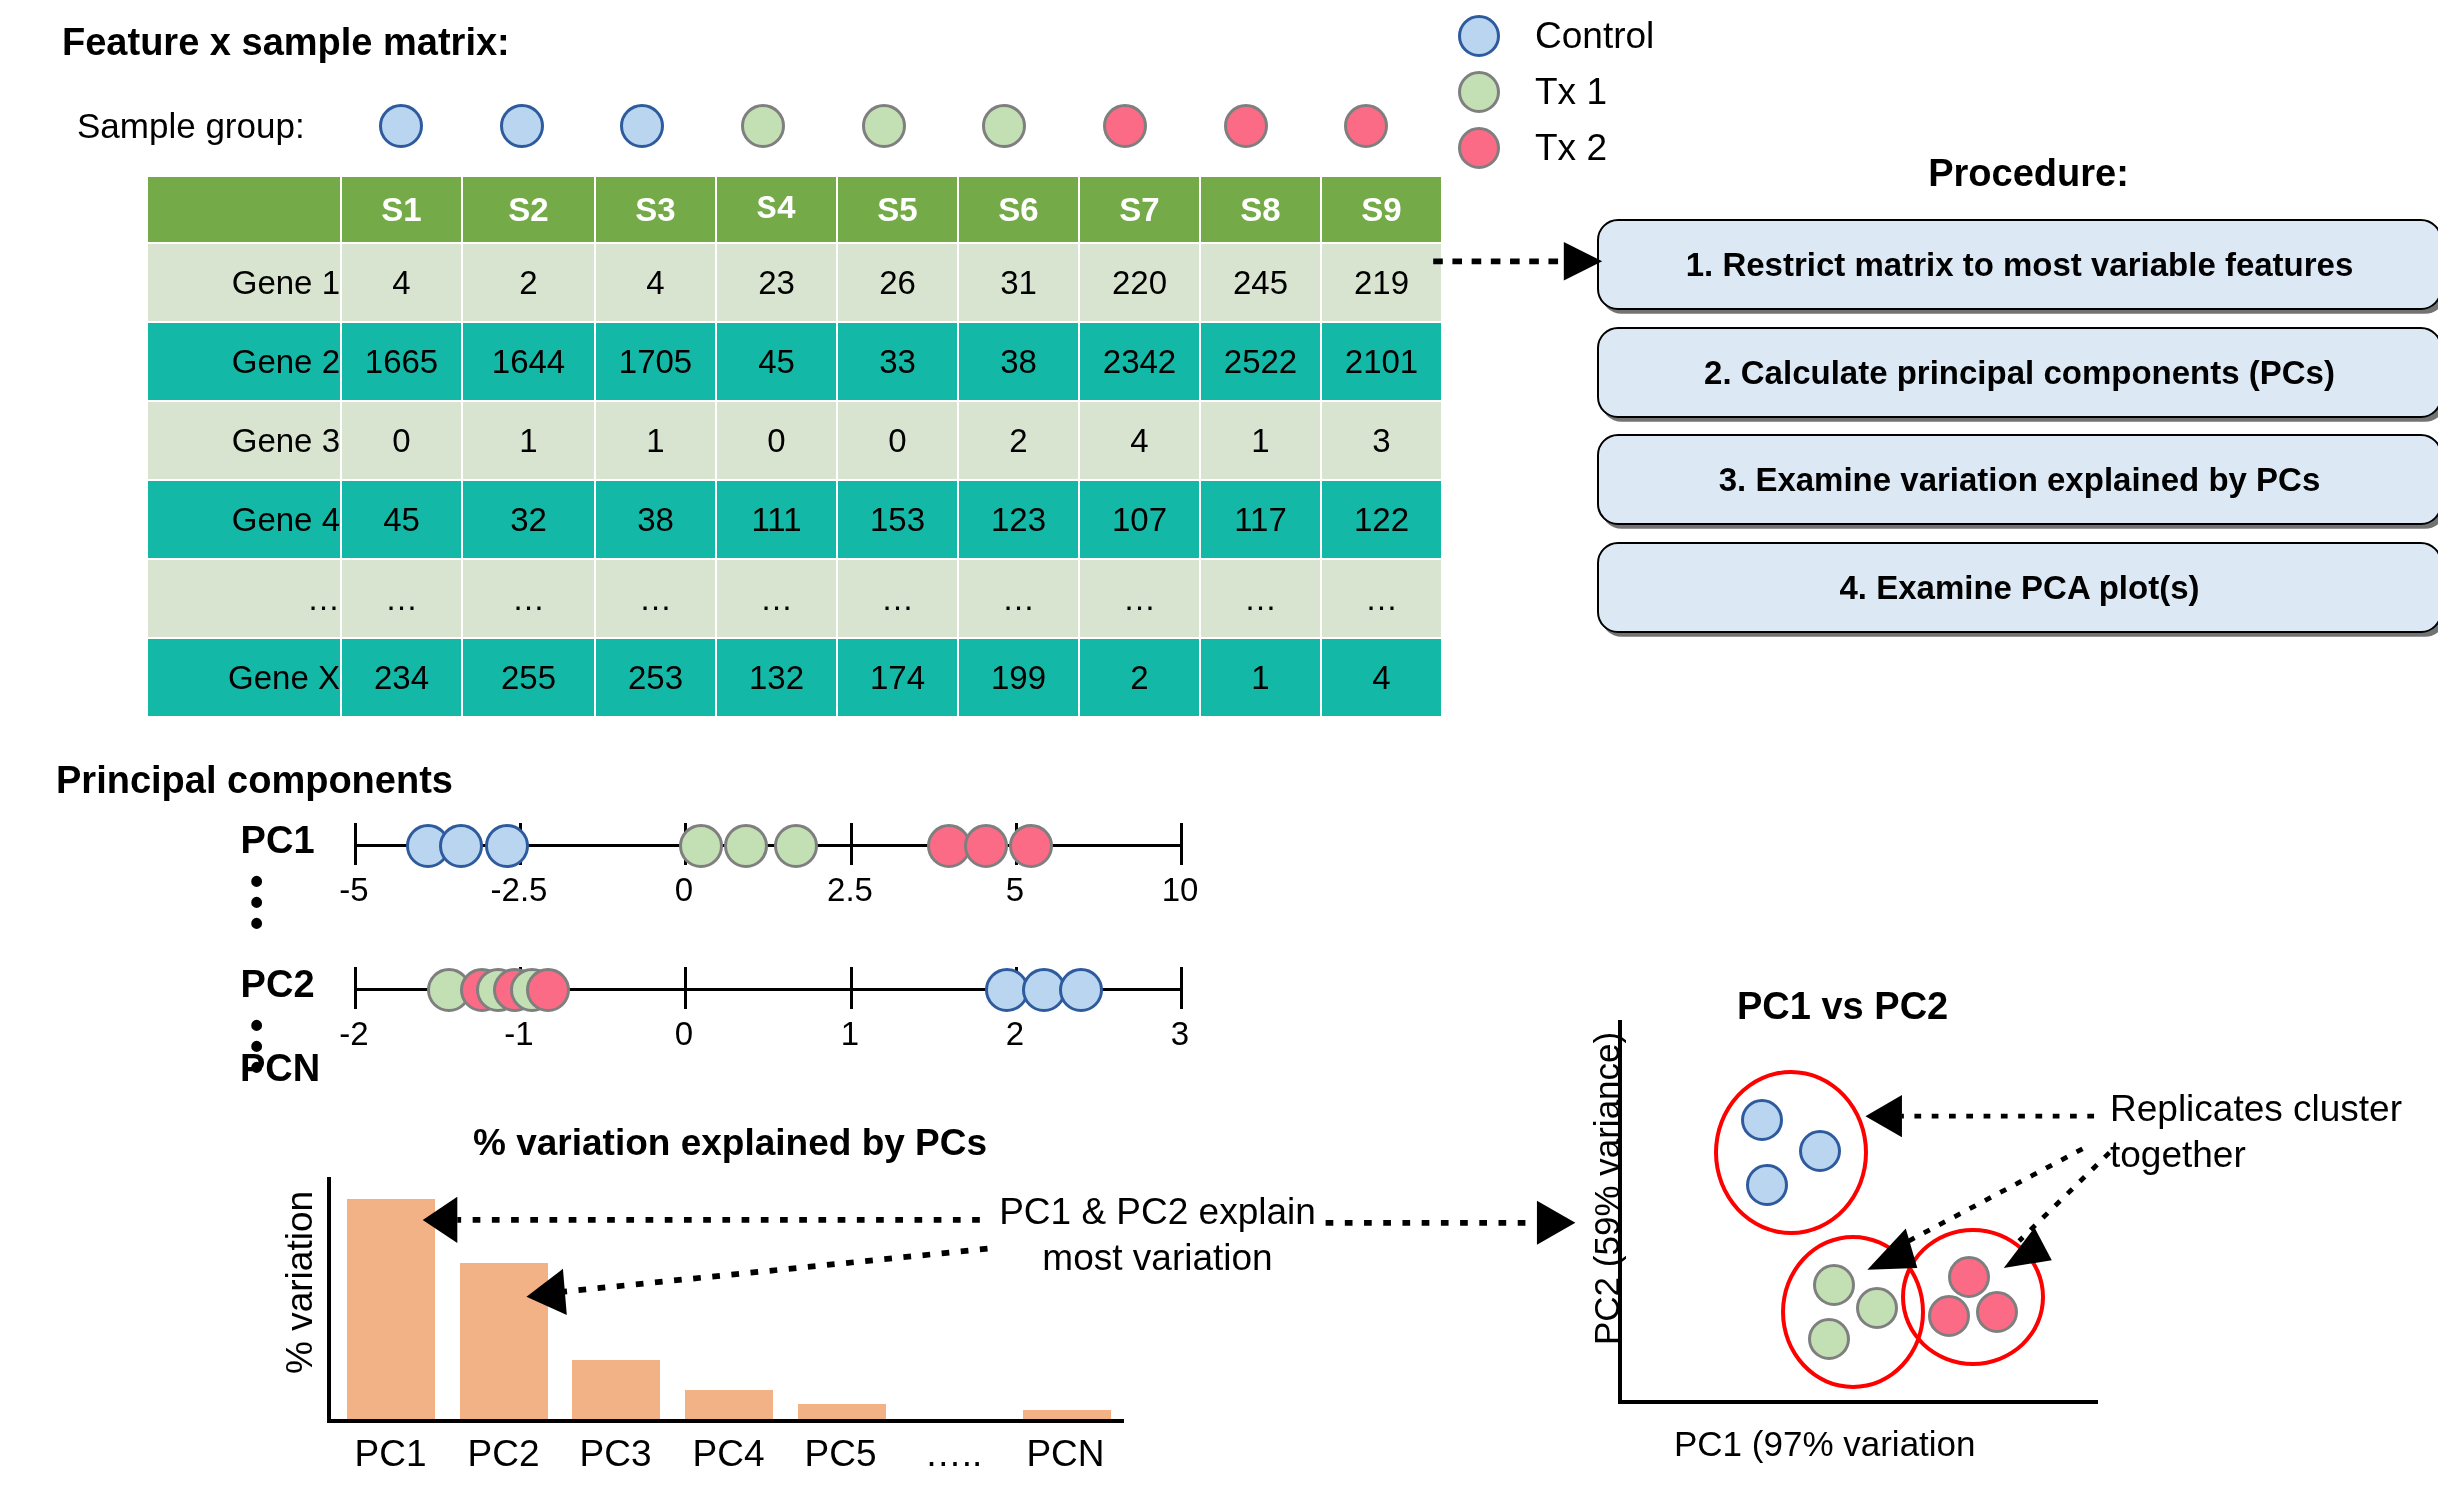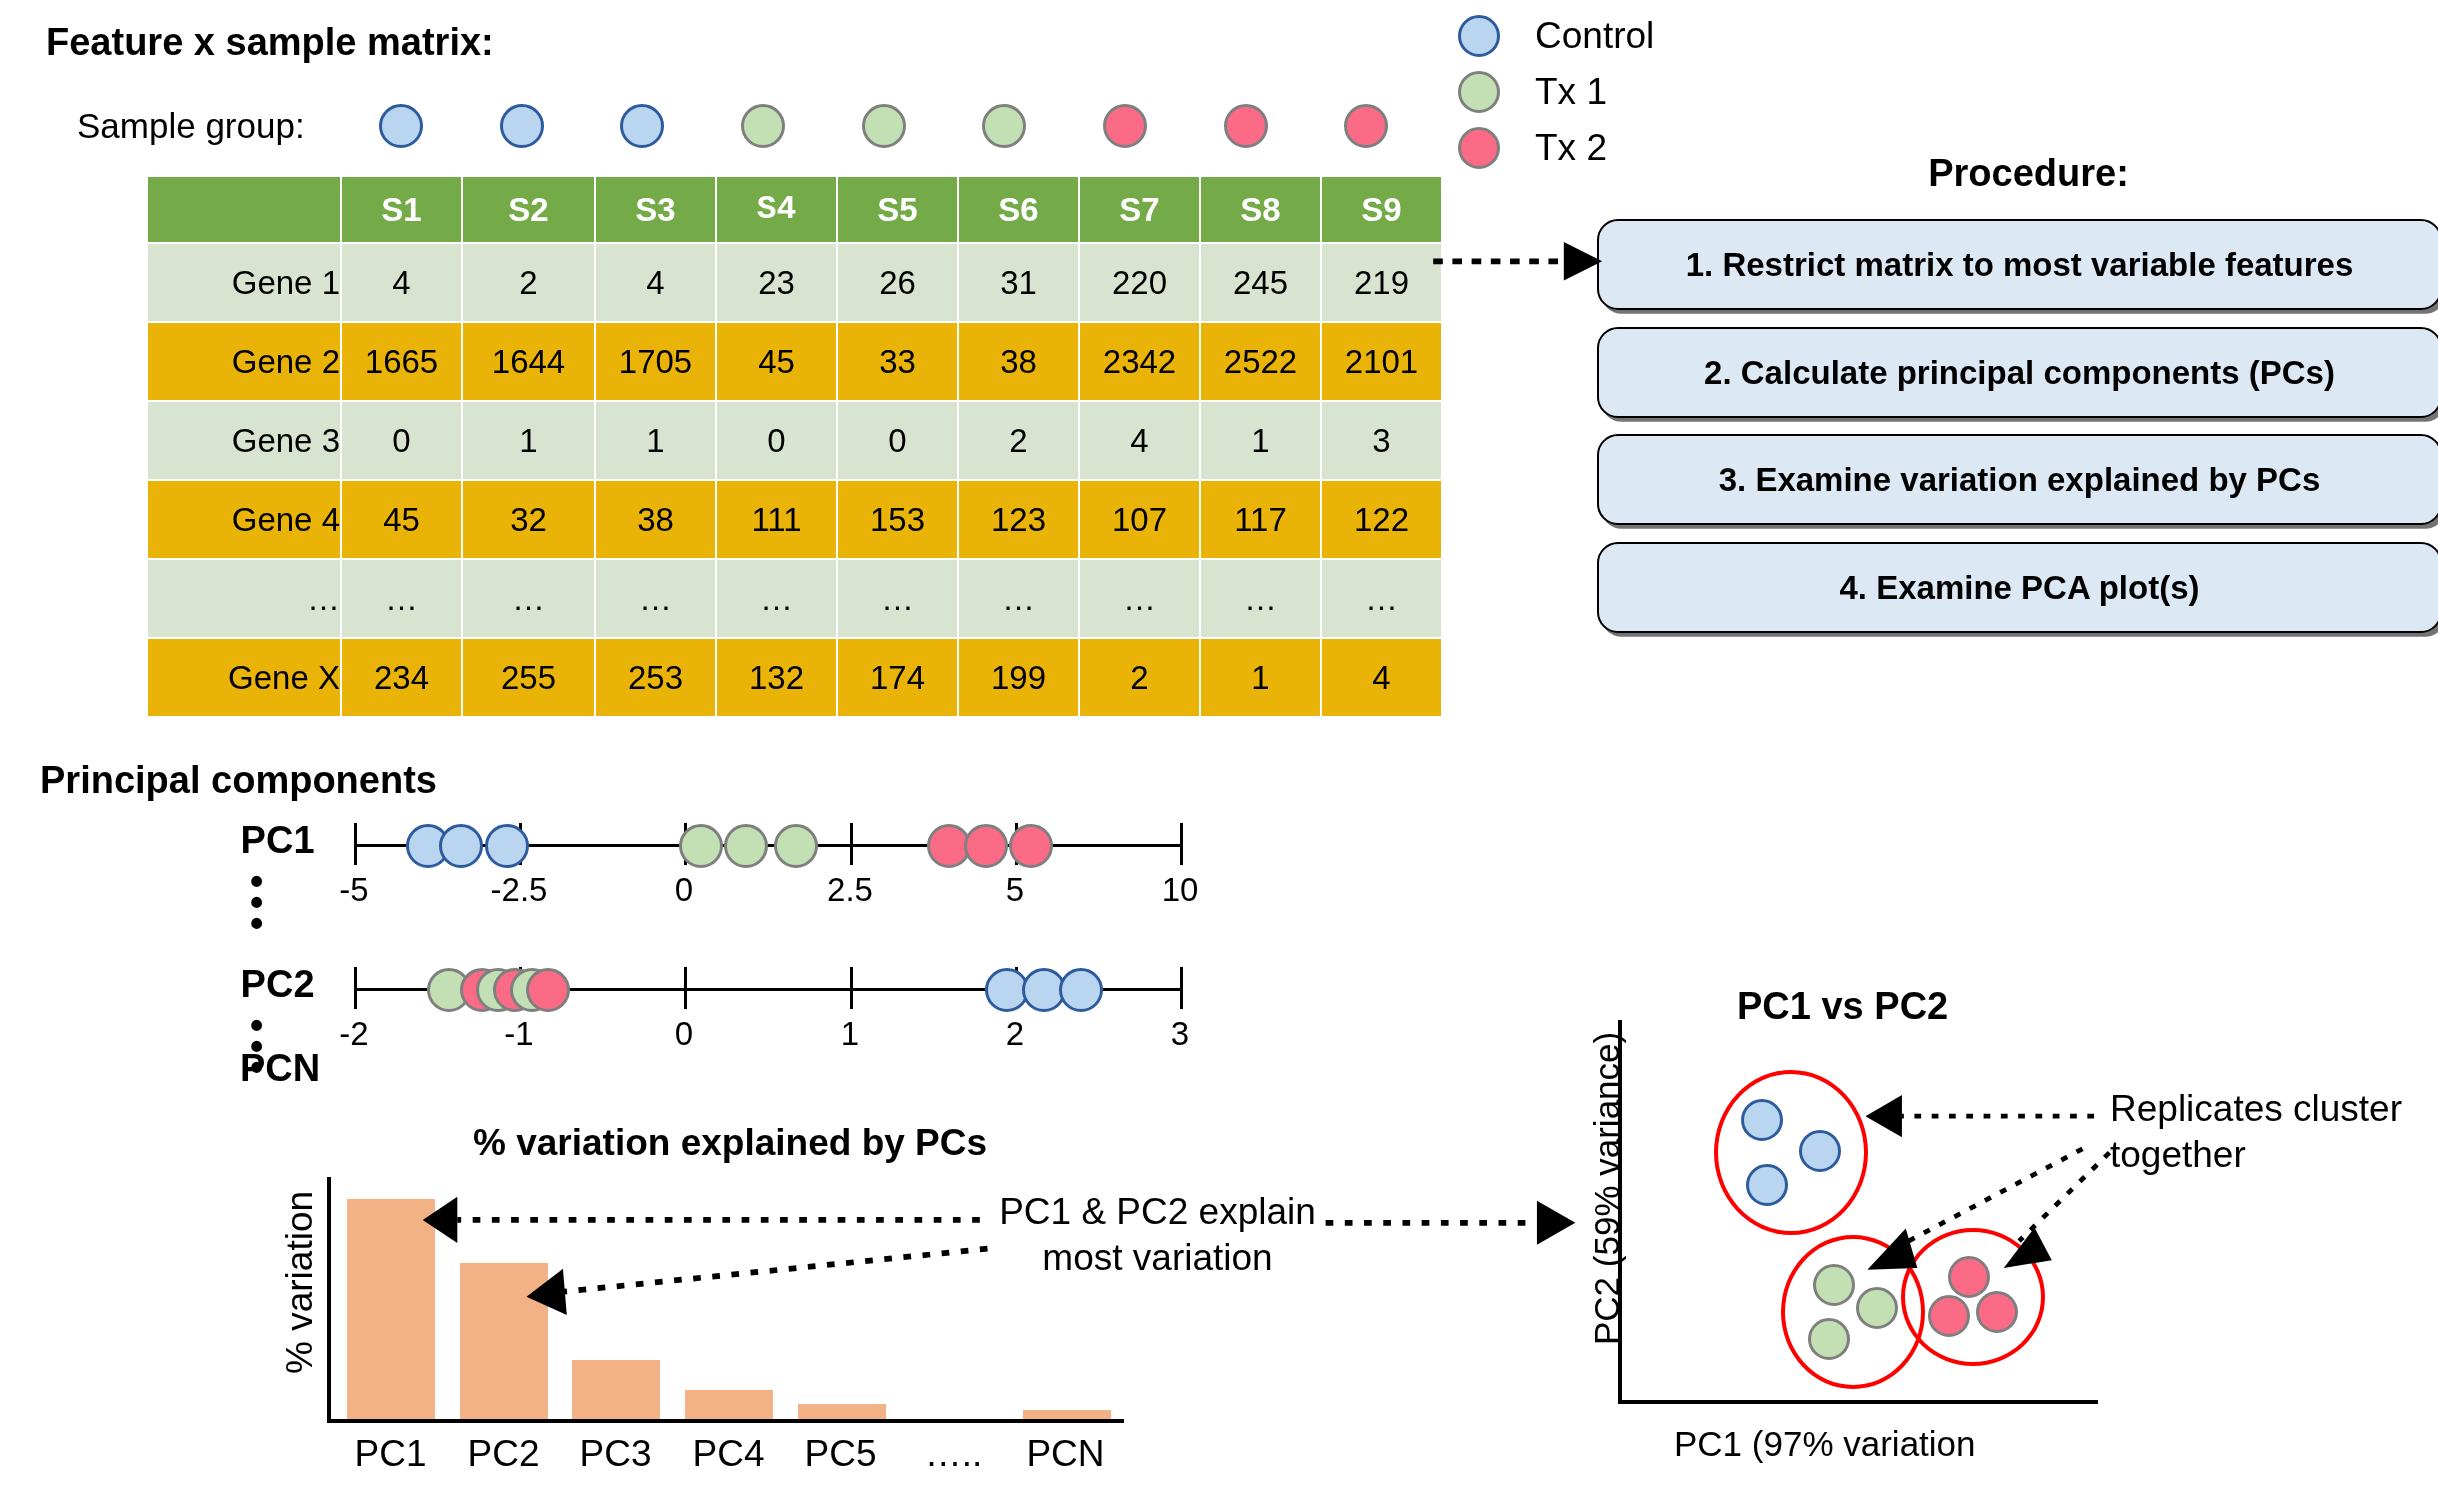--- a/index.html
+++ b/index.html
@@ -11,20 +11,21 @@
     overflow: hidden;
   }
   .abs { position: absolute; }
 
   
   .section-title {
     font-weight: bold;
     font-size: 38px;
     color: #000;
     white-space: nowrap;
+    margin-left: 16px;
   }
   .sample-group-label {
     font-size: 35px; color: #000; white-space: nowrap;
   }
 
   
   .dot {
     border-radius: 50%;
     display: inline-block;
   }
@@ -49,21 +50,21 @@
   }
   table.matrix th.corner { background: #74ab48; }
   table.matrix td {
     text-align: center;
     vertical-align: middle;
     height: 77px;
     font-size: 33px;
     color: #000;
   }
   table.matrix tr.odd td  { background: #d9e4d0; }
-  table.matrix tr.even td { background: #eab308; margin-top: 8px; }
+  table.matrix tr.even td { background: #14b8a6; margin-top: 8px; }
   table.matrix td.rowlabel { text-align: right; }
 
   
   .legend-row { display: flex; align-items: center; gap: 35px; height: 56px; }
   .legend-label { font-size: 37px; color: #000; white-space: nowrap; }
 
   
   .proc-title {
     font-weight: bold; font-size: 38px; color: #000;
     text-align: center; white-space: nowrap;

